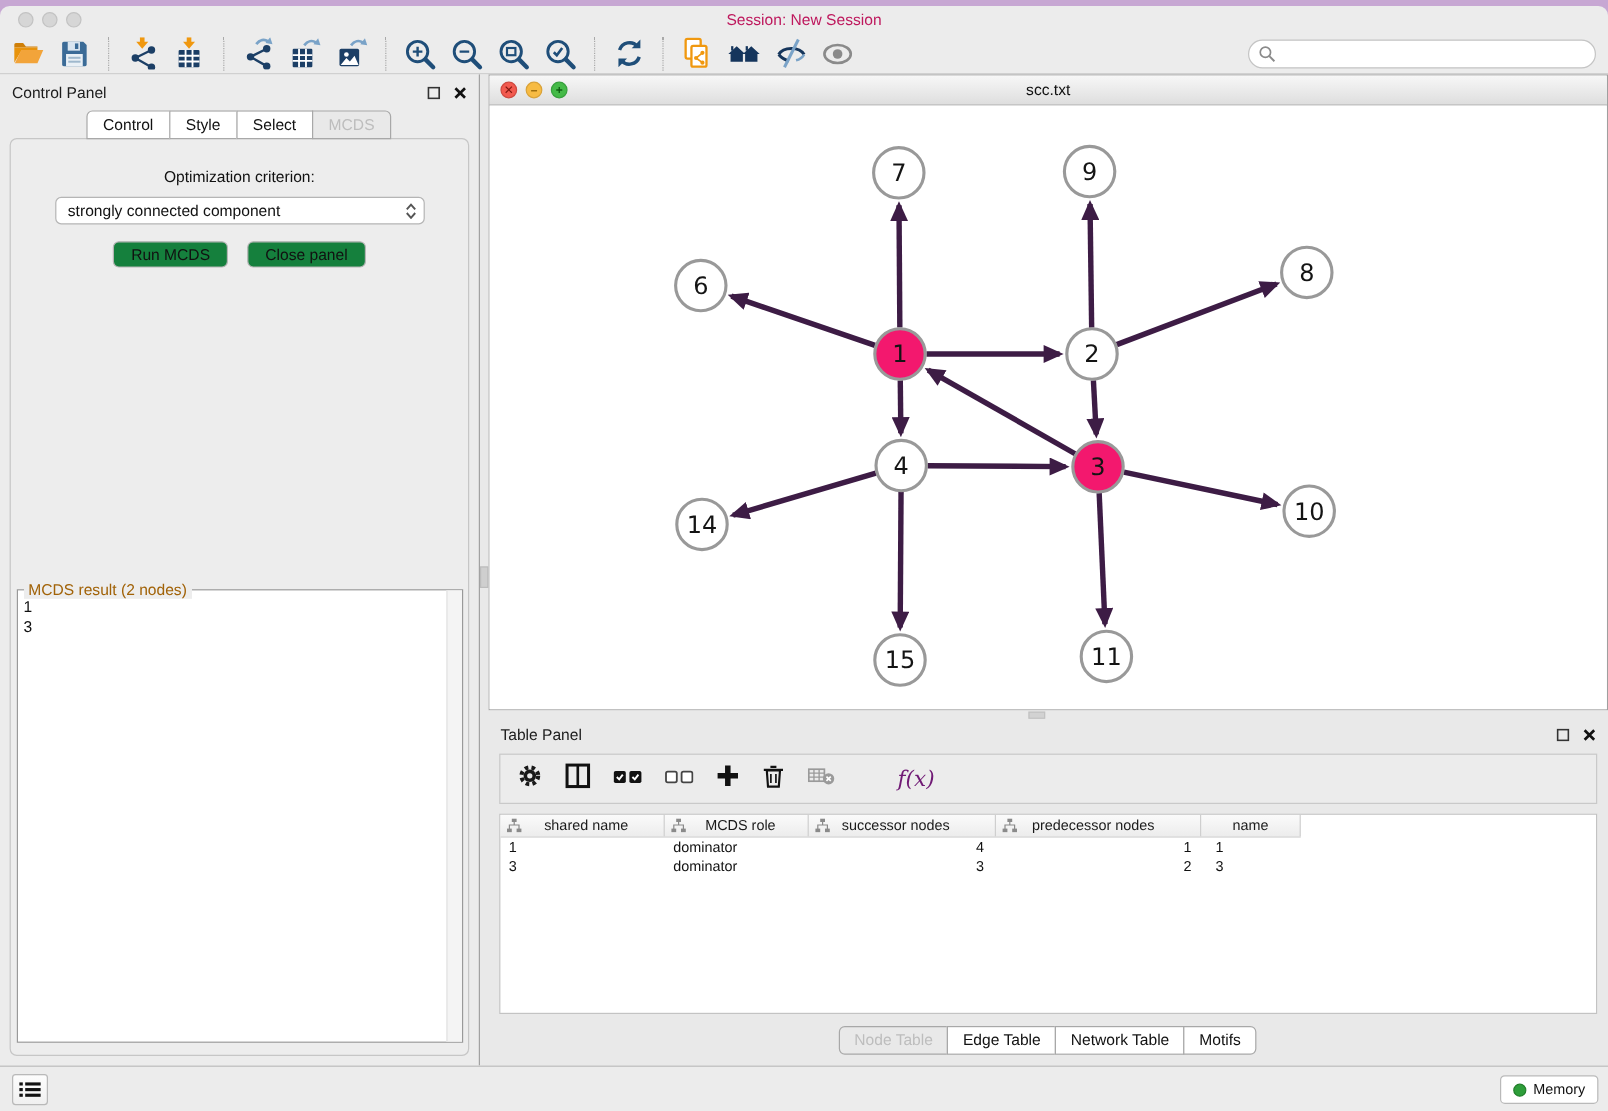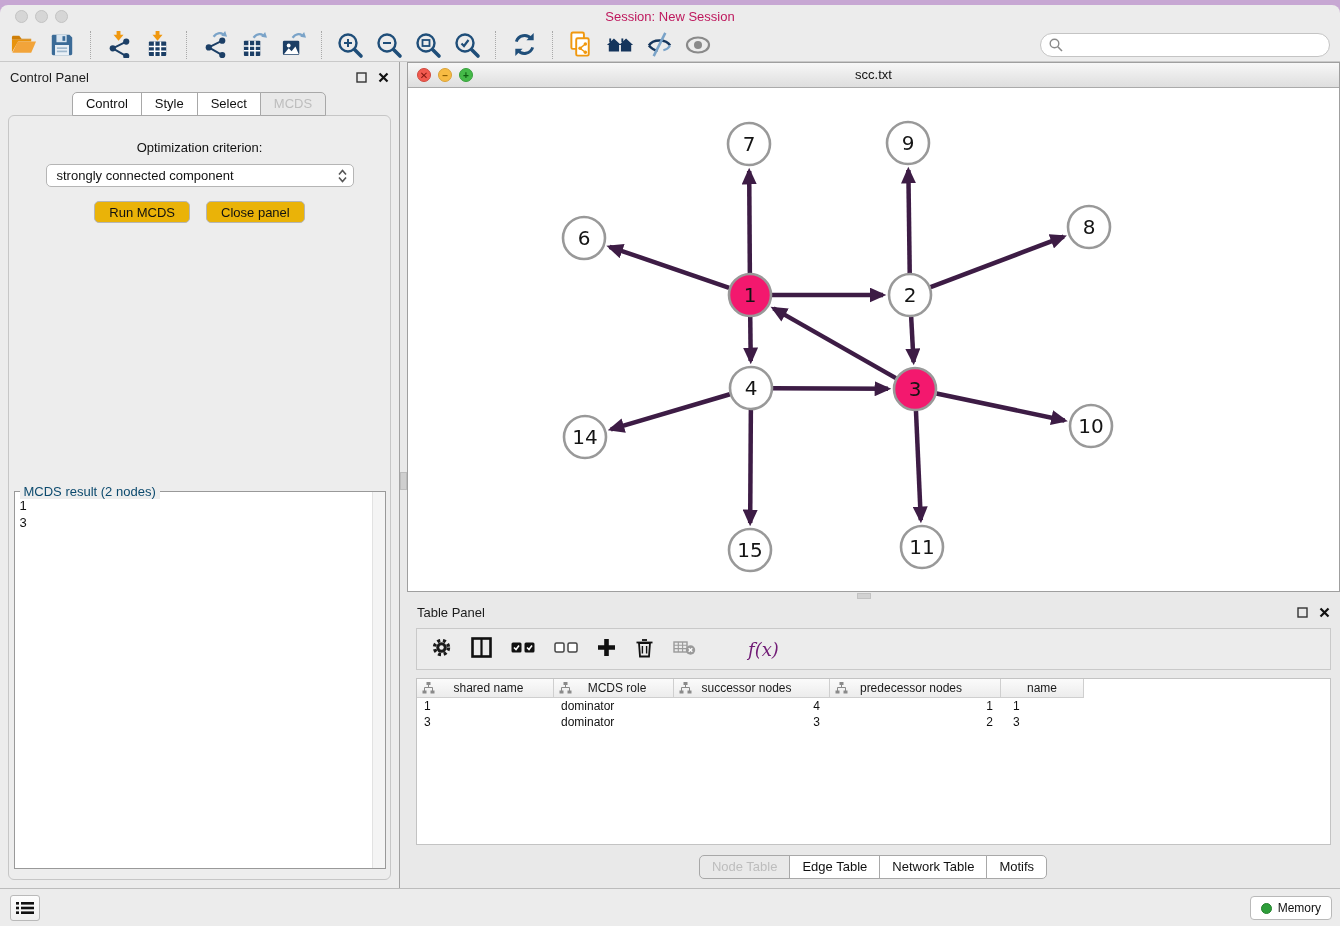--- a/index.html
+++ b/index.html
@@ -45,27 +45,27 @@
   .tab:last-child  { border-radius:0 5px 0 0; }
   .tab.active { background:#e9e9e9; color:#bdbdbd; }
   .cp-body { flex:1; margin:0 8px 8px; border:1px solid #c6c6c6; border-radius:6px;
     background:#ededed; display:flex; flex-direction:column; align-items:center; }
   .opt-label { margin-top:24px; font-size:13px; color:#111; }
   .dropdown { margin-top:9px; width:308px; height:23px; background:#fff;
     border:1px solid #b5b5b5; border-radius:5px; display:flex; align-items:center;
     padding:0 6px 0 10px; font-size:13px; color:#111; }
   .dd-stepper { margin-left:auto; display:flex; flex-direction:column; line-height:6px; }
   .btn-row { margin-top:14px; display:flex; gap:16px; }
-  .mac-btn { height:22px; padding:0 14px; background:#eab308; border:1px solid #b5b5b5;
+  .mac-btn { height:22px; padding:0 14px; background:#15803d; border:1px solid #b5b5b5;
     border-radius:5px; font-size:13px; color:#111; display:flex; align-items:center; }
   .cp-spacer { flex:1; }
   .result-fieldset { width:372px; height:378px; margin:0 0 10px; border:1px solid #999;
     background:#fff; position:relative; flex:none; }
   .result-legend { position:absolute; top:-8px; left:5px; background:#ededed;
-    padding:0 4px; font-size:13px; color:#0c4a6e; }
+    padding:0 4px; font-size:13px; color:#a16207; }
   .result-list { position:absolute; top:3px; left:0; right:13px; bottom:0;
     font-size:13px; color:#111; padding:2px 0 0 5px; line-height:17px; }
   .result-scrollbar { position:absolute; top:0; right:0; width:13px; bottom:0;
     background:#f4f4f4; border-left:1px solid #e2e2e2; }
 
   
   .v-split { width:7px; flex:none; background:#e9e9e9; position:relative; }
   .v-split .handle { position:absolute; top:410px; left:0; width:7px; height:18px;
     background:#cfcfcf; border:1px solid #bdbdbd; }
   .h-split { height:8px; flex:none; background:#e9e9e9; position:relative; }

